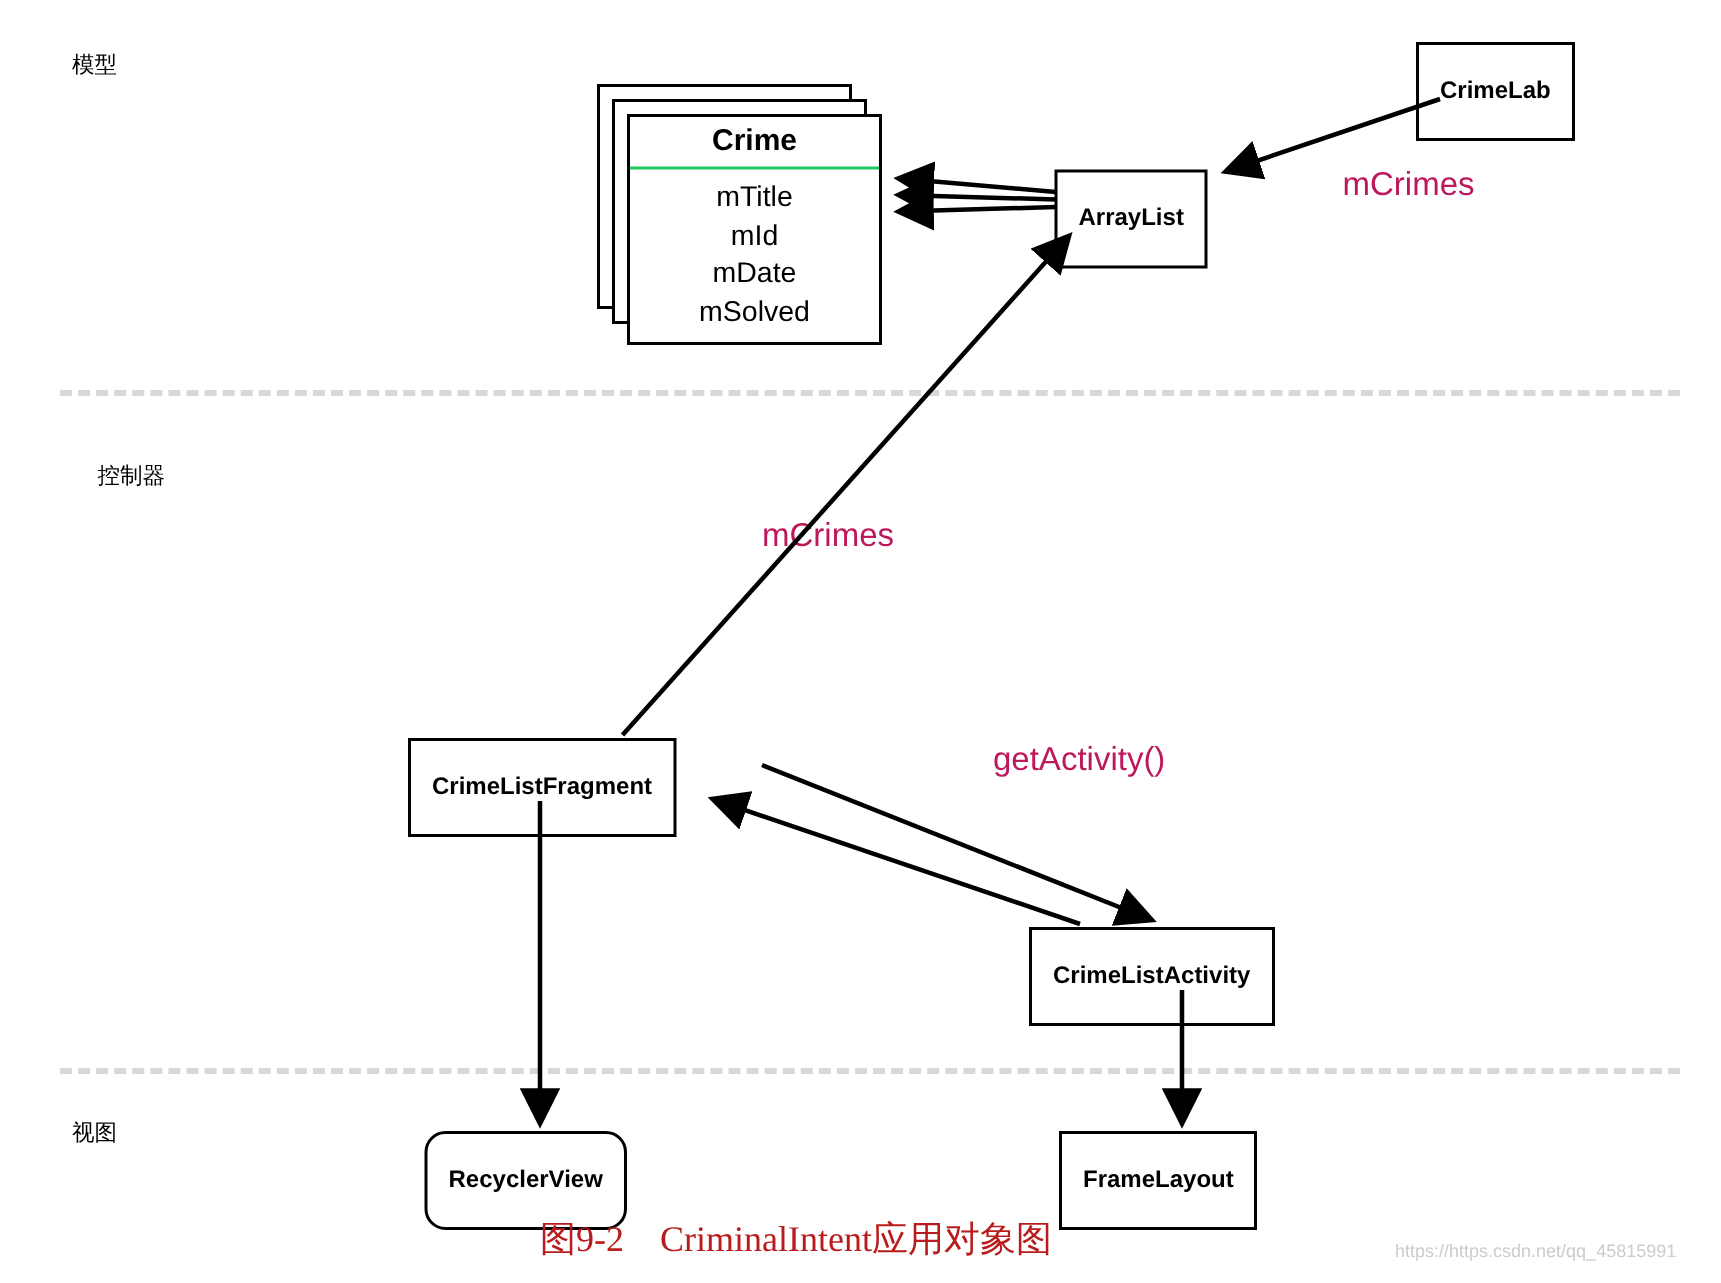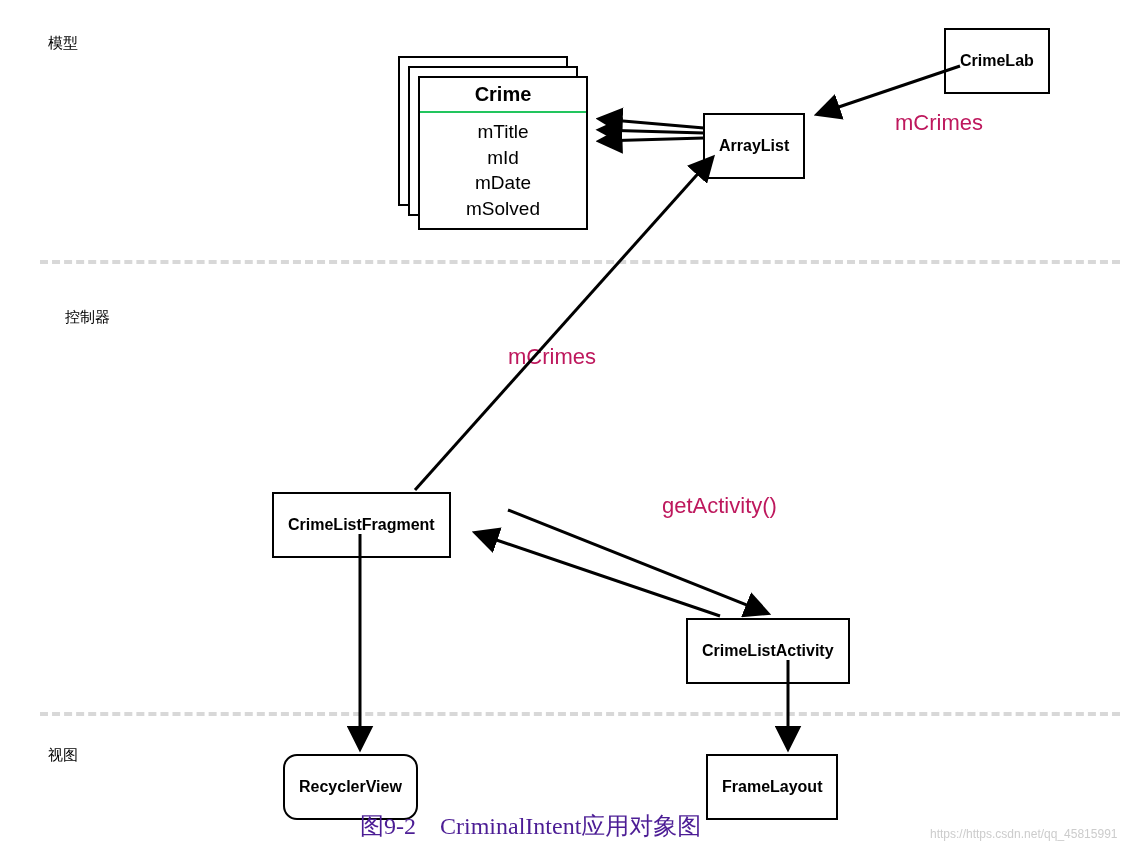--- a/index.html
+++ b/index.html
@@ -68,21 +68,21 @@
     .divider {
       position: absolute;
       left: 40px;
       width: 1080px;
       border-top: 4px dashed #d8d8d8;
     }
     .caption {
       position: absolute;
       font-size: 24px;
       font-family: "SimSun", "Songti SC", serif;
-      color: #4c1d95;
+      color: #b91c1c;
     }
     .watermark {
       position: absolute;
       font-size: 12px;
       color: #ccc;
     }
     svg { position: absolute; top: 0; left: 0; }
   </style>
 </head>
 <body>

